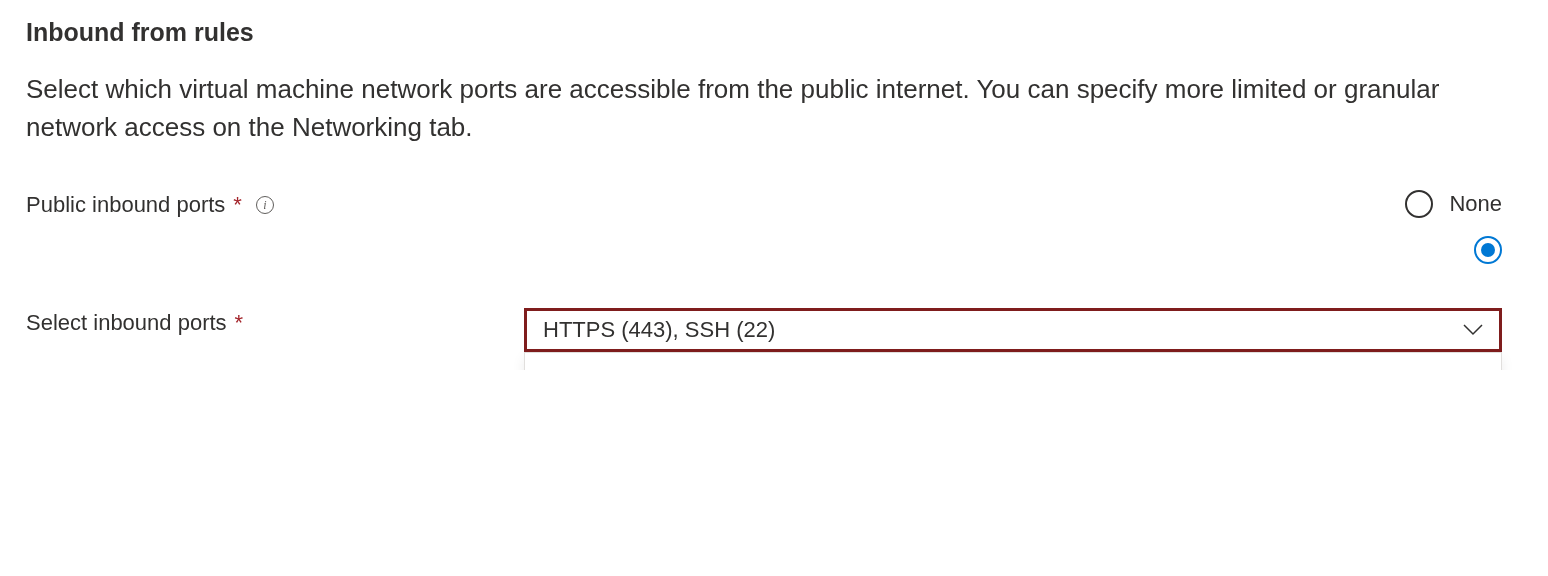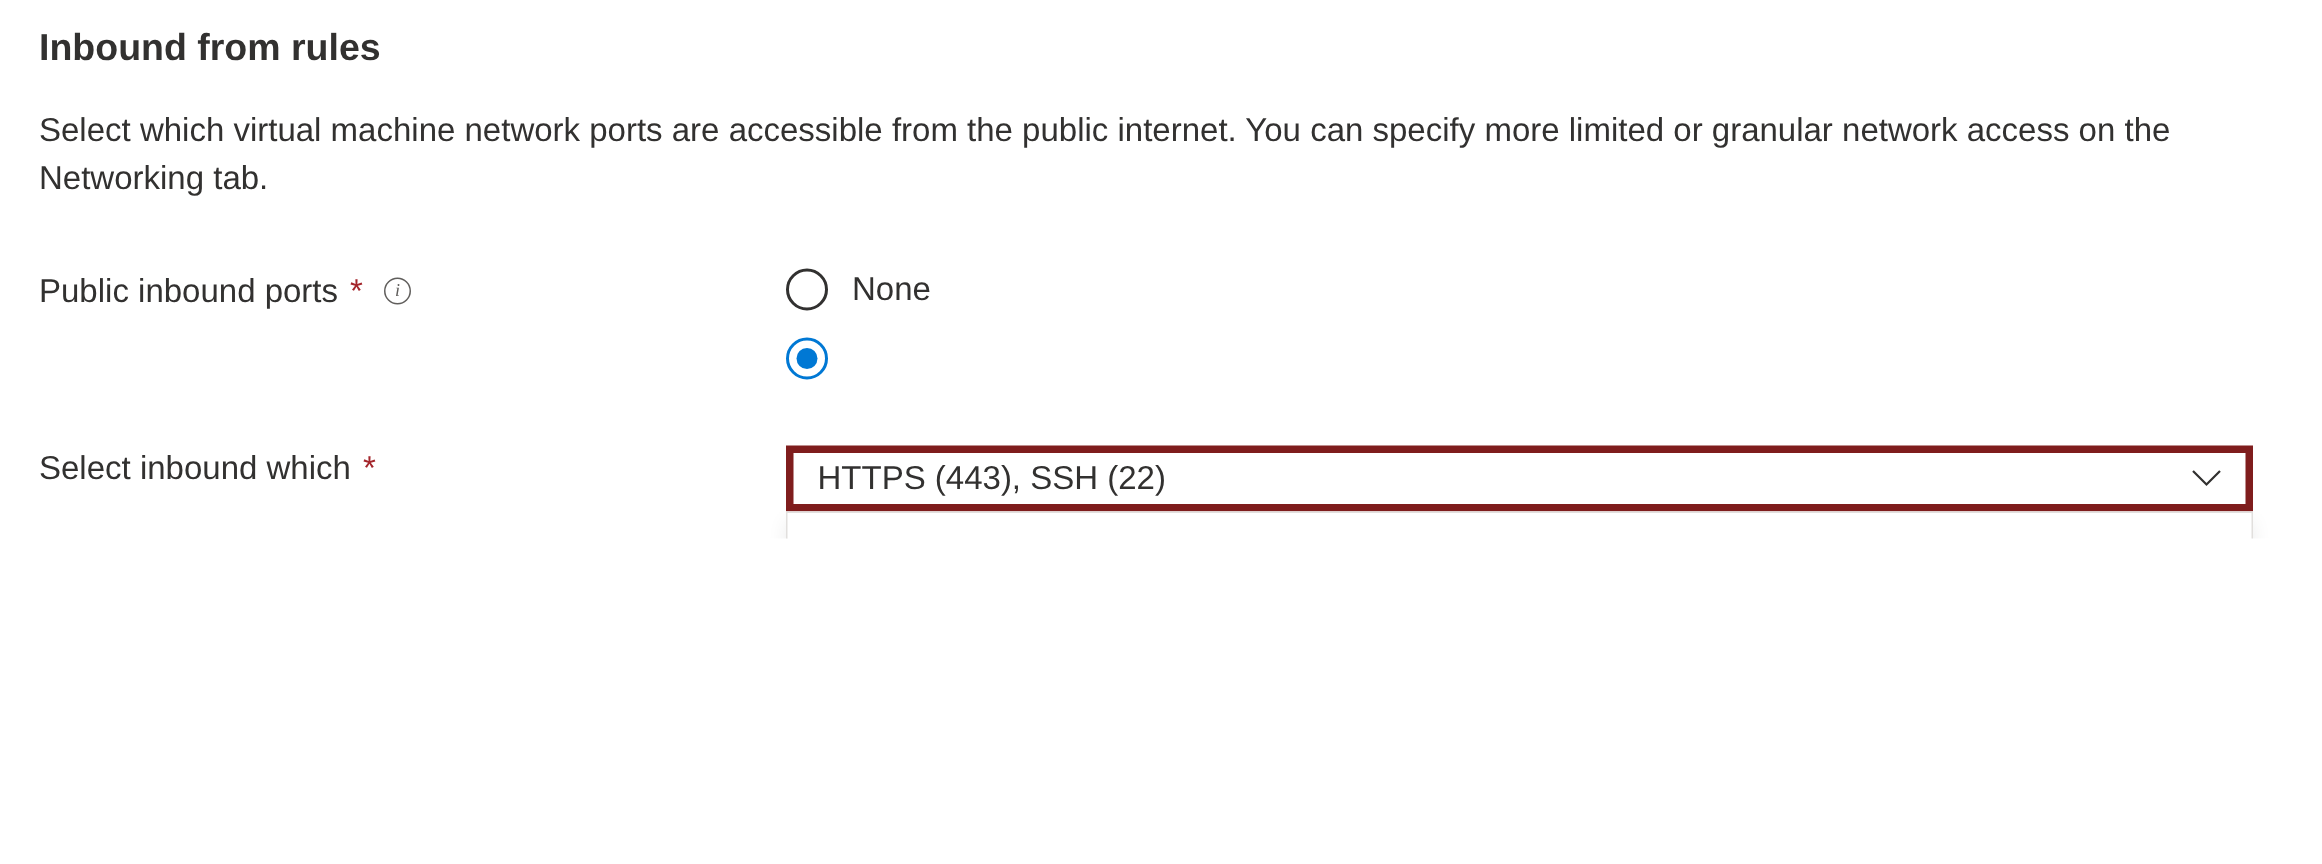--- a/index.html
+++ b/index.html
@@ -15,21 +15,21 @@
       padding: 18px 26px;
       width: 1548px;
     }
     .section-title {
       font-size: 25px;
       font-weight: 600;
       color: #323130;
       margin-bottom: 24px;
     }
     .section-description {
-      font-size: 22px;
+      font-size: 26px;
       color: #323130;
       line-height: 1.45;
       margin-bottom: 44px;
       max-width: 1440px;
     }
     .form-row {
       display: flex;
       align-items: flex-start;
       margin-bottom: 44px;
     }
@@ -70,20 +70,21 @@
     .radio-group {
       display: flex;
       flex-direction: column;
       gap: 18px;
     }
     .radio-item {
       display: flex;
       align-items: center;
       gap: 16px;
       cursor: pointer;
+      justify-content: flex-end;
     }
     .radio-outer {
       width: 28px;
       height: 28px;
       border: 2px solid #323130;
       border-radius: 50%;
       display: flex;
       align-items: center;
       justify-content: center;
       flex-shrink: 0;
@@ -100,21 +101,21 @@
     .radio-label {
       font-size: 22px;
       color: #323130;
     }
     .dropdown-container {
       position: relative;
     }
     .dropdown-field {
       width: 100%;
       height: 44px;
-      border: 5px solid #7f1d1d;
+      border: 3px solid #7f1d1d;
       background: #ffffff;
       display: flex;
       align-items: center;
       justify-content: space-between;
       padding: 0 16px;
       cursor: pointer;
       font-size: 22px;
       color: #323130;
     }
     .chevron {
@@ -181,21 +182,21 @@
         <span class="radio-outer selected">
           <span class="radio-inner"></span>
         </span>
       </div>
     </div>
   </div>
 </div>
 
 <div class="form-row" style="margin-bottom:0;">
   <div class="label-col">
-    <span>Select inbound which</span>
+    <span>Select inbound ports</span>
     <span class="required-star">*</span>
   </div>
   <div class="control-col">
     <div class="dropdown-container">
       <div class="dropdown-field">
         <span>HTTPS (443), SSH (22)</span>
         <svg class="chevron" viewBox="0 0 20 12">
           <path d="M1 1 L10 10 L19 1" stroke="#323130" stroke-width="1.5" fill="none"></path>
         </svg>
       </div>

